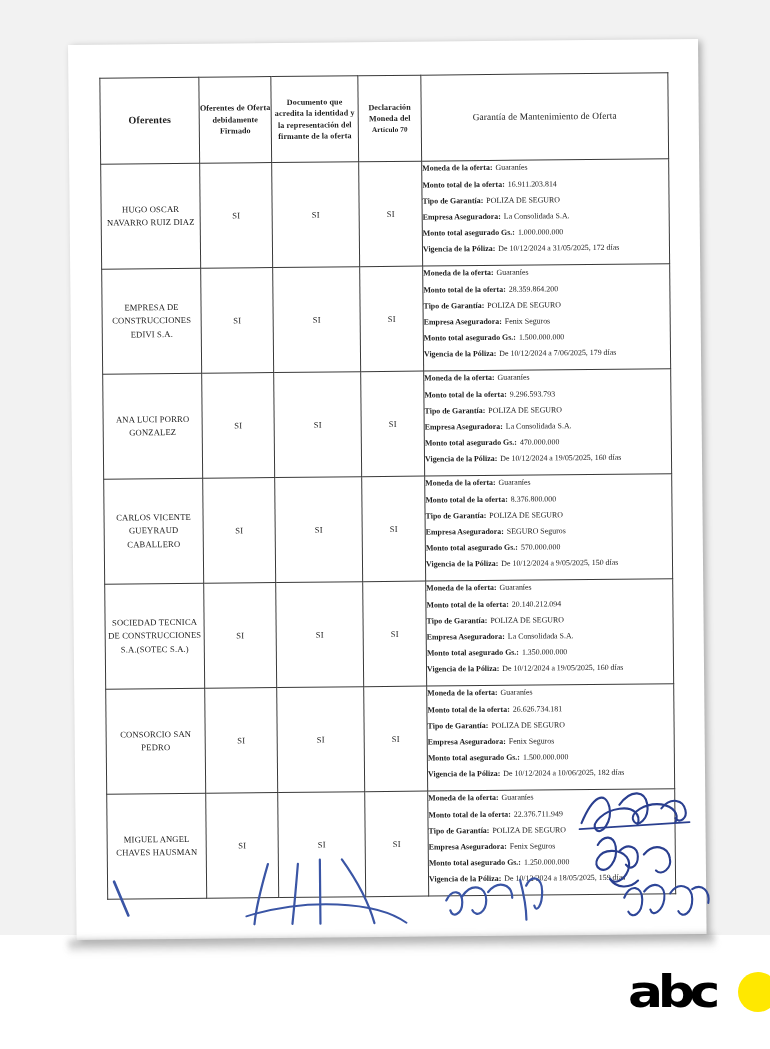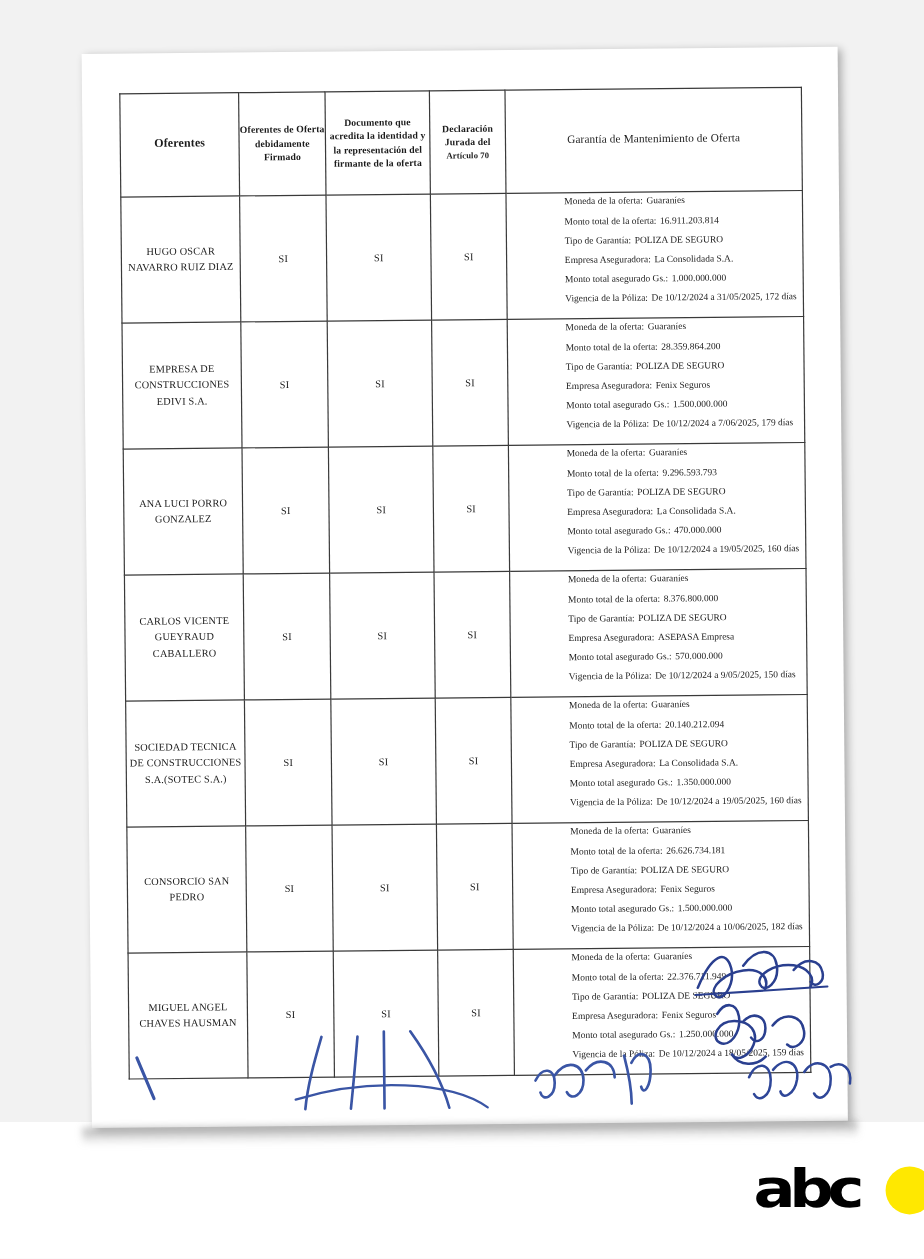--- a/index.html
+++ b/index.html
@@ -135,21 +135,21 @@
     padding: 6px 4px 6px 8px;
     font-size: 7.9px;
     line-height: 1.0;
   }
   .g-line {
     display: flex;
     align-items: baseline;
     height: 16.2px;
     white-space: nowrap;
   }
-  .g-label { font-weight: normal; padding-left: 48px; }
+  .g-label { font-weight: bold; }
   .g-value { font-weight: normal; margin-left: 3px; }
 
   
   .ink {
     position: absolute;
     pointer-events: none;
   }
   #sig-right   { left: 500px; top: 745px; }
   #sig-bottom  { left: 30px;  top: 815px; }
   #sig-far-right { left: 540px; top: 838px; }
@@ -201,21 +201,21 @@
           <col class="c-doc">
           <col class="c-decl">
           <col class="c-gar">
       </colgroup>
       <thead>
         <tr>
           <th class="h-oferentes">Oferentes</th>
           <th>Oferentes de Oferta debidamente Firmado</th>
           <th>Documento que acredita la identidad y la representación del firmante de la oferta</th>
           <th>
-            <span>Declaración Jurada del</span>
+            <span>Declaración Moneda del</span>
             <span class="h-small">Artículo 70</span>
           </th>
           <th class="h-garantia">Garantía de Mantenimiento de Oferta</th>
         </tr>
       </thead>
       <tbody id="table-body">
           <tr>
             <td class="bidder">HUGO OSCAR NAVARRO RUIZ DIAZ</td>
             <td class="mark">SI</td>
             <td class="mark">SI</td>
@@ -324,21 +324,21 @@
               <div class="g-line">
                 <span class="g-label">Monto total de la oferta:</span>
                 <span class="g-value">8.376.800.000</span>
               </div>
               <div class="g-line">
                 <span class="g-label">Tipo de Garantía:</span>
                 <span class="g-value">POLIZA DE SEGURO</span>
               </div>
               <div class="g-line">
                 <span class="g-label">Empresa Aseguradora:</span>
-                <span class="g-value">ASEPASA Empresa</span>
+                <span class="g-value">SEGURO Seguros</span>
               </div>
               <div class="g-line">
                 <span class="g-label">Monto total asegurado Gs.:</span>
                 <span class="g-value">570.000.000</span>
               </div>
               <div class="g-line">
                 <span class="g-label">Vigencia de la Póliza:</span>
                 <span class="g-value">De 10/12/2024 a 9/05/2025, 150 días</span>
               </div>
             </td>

